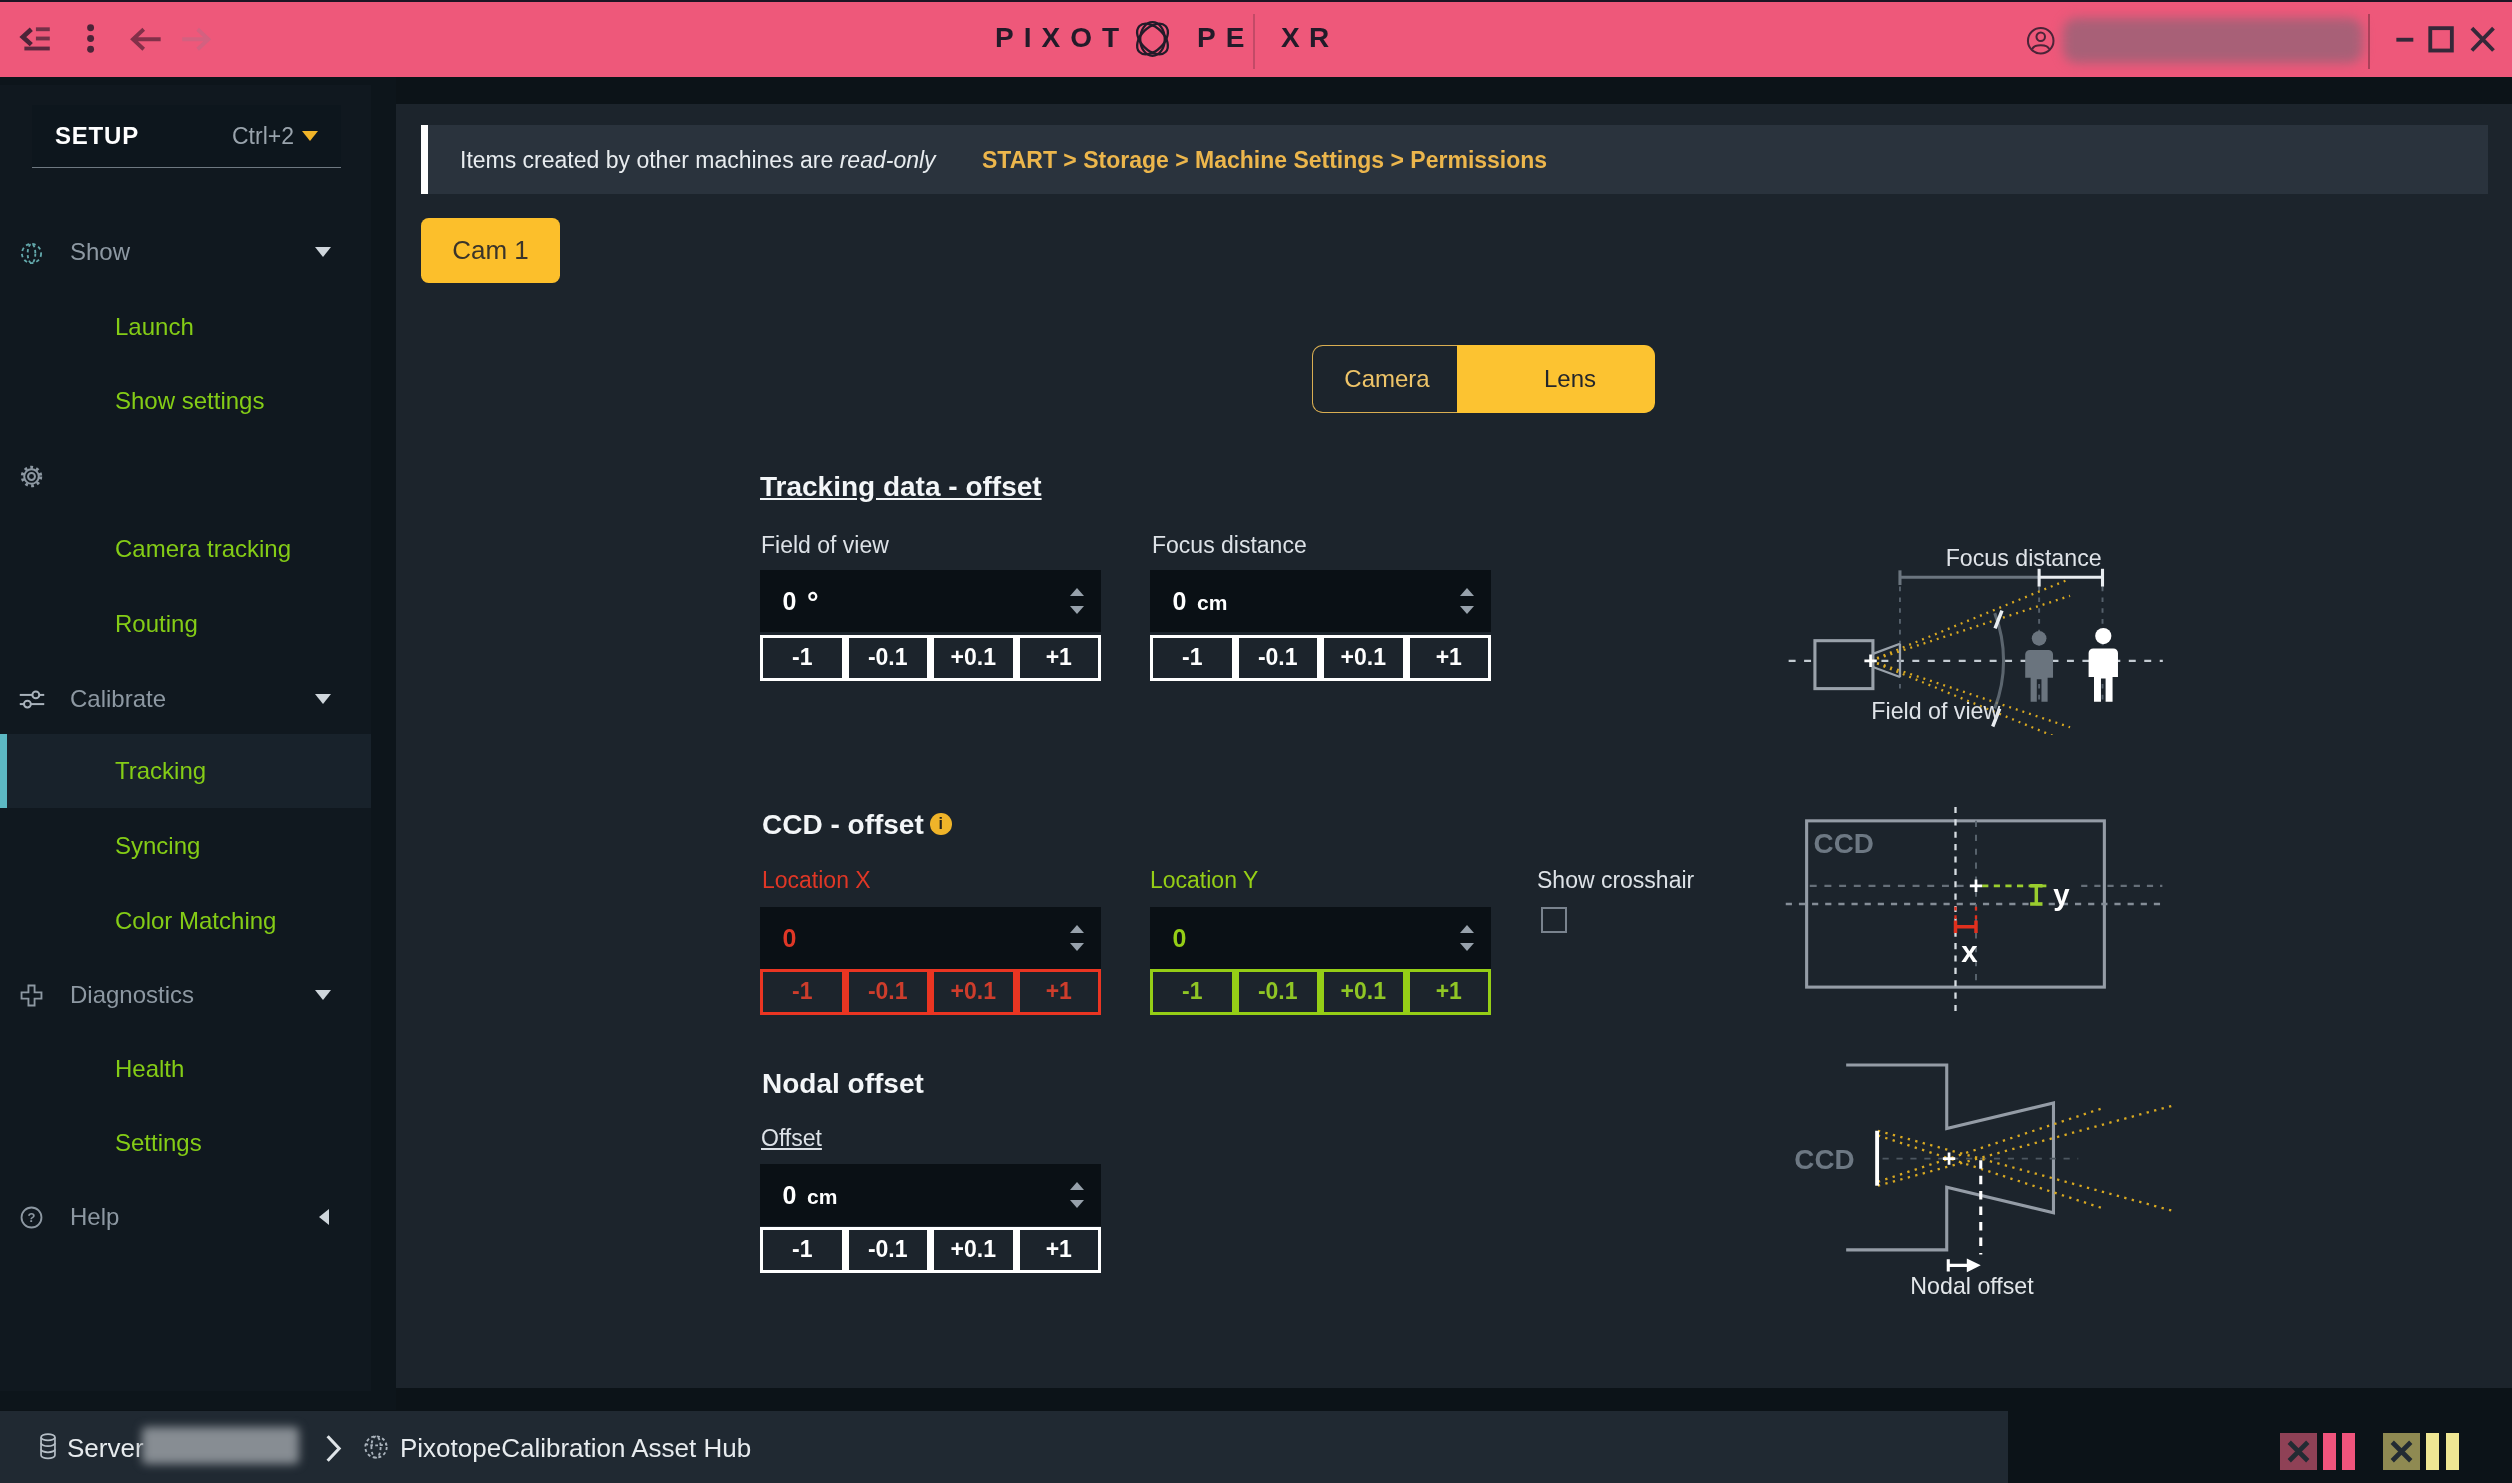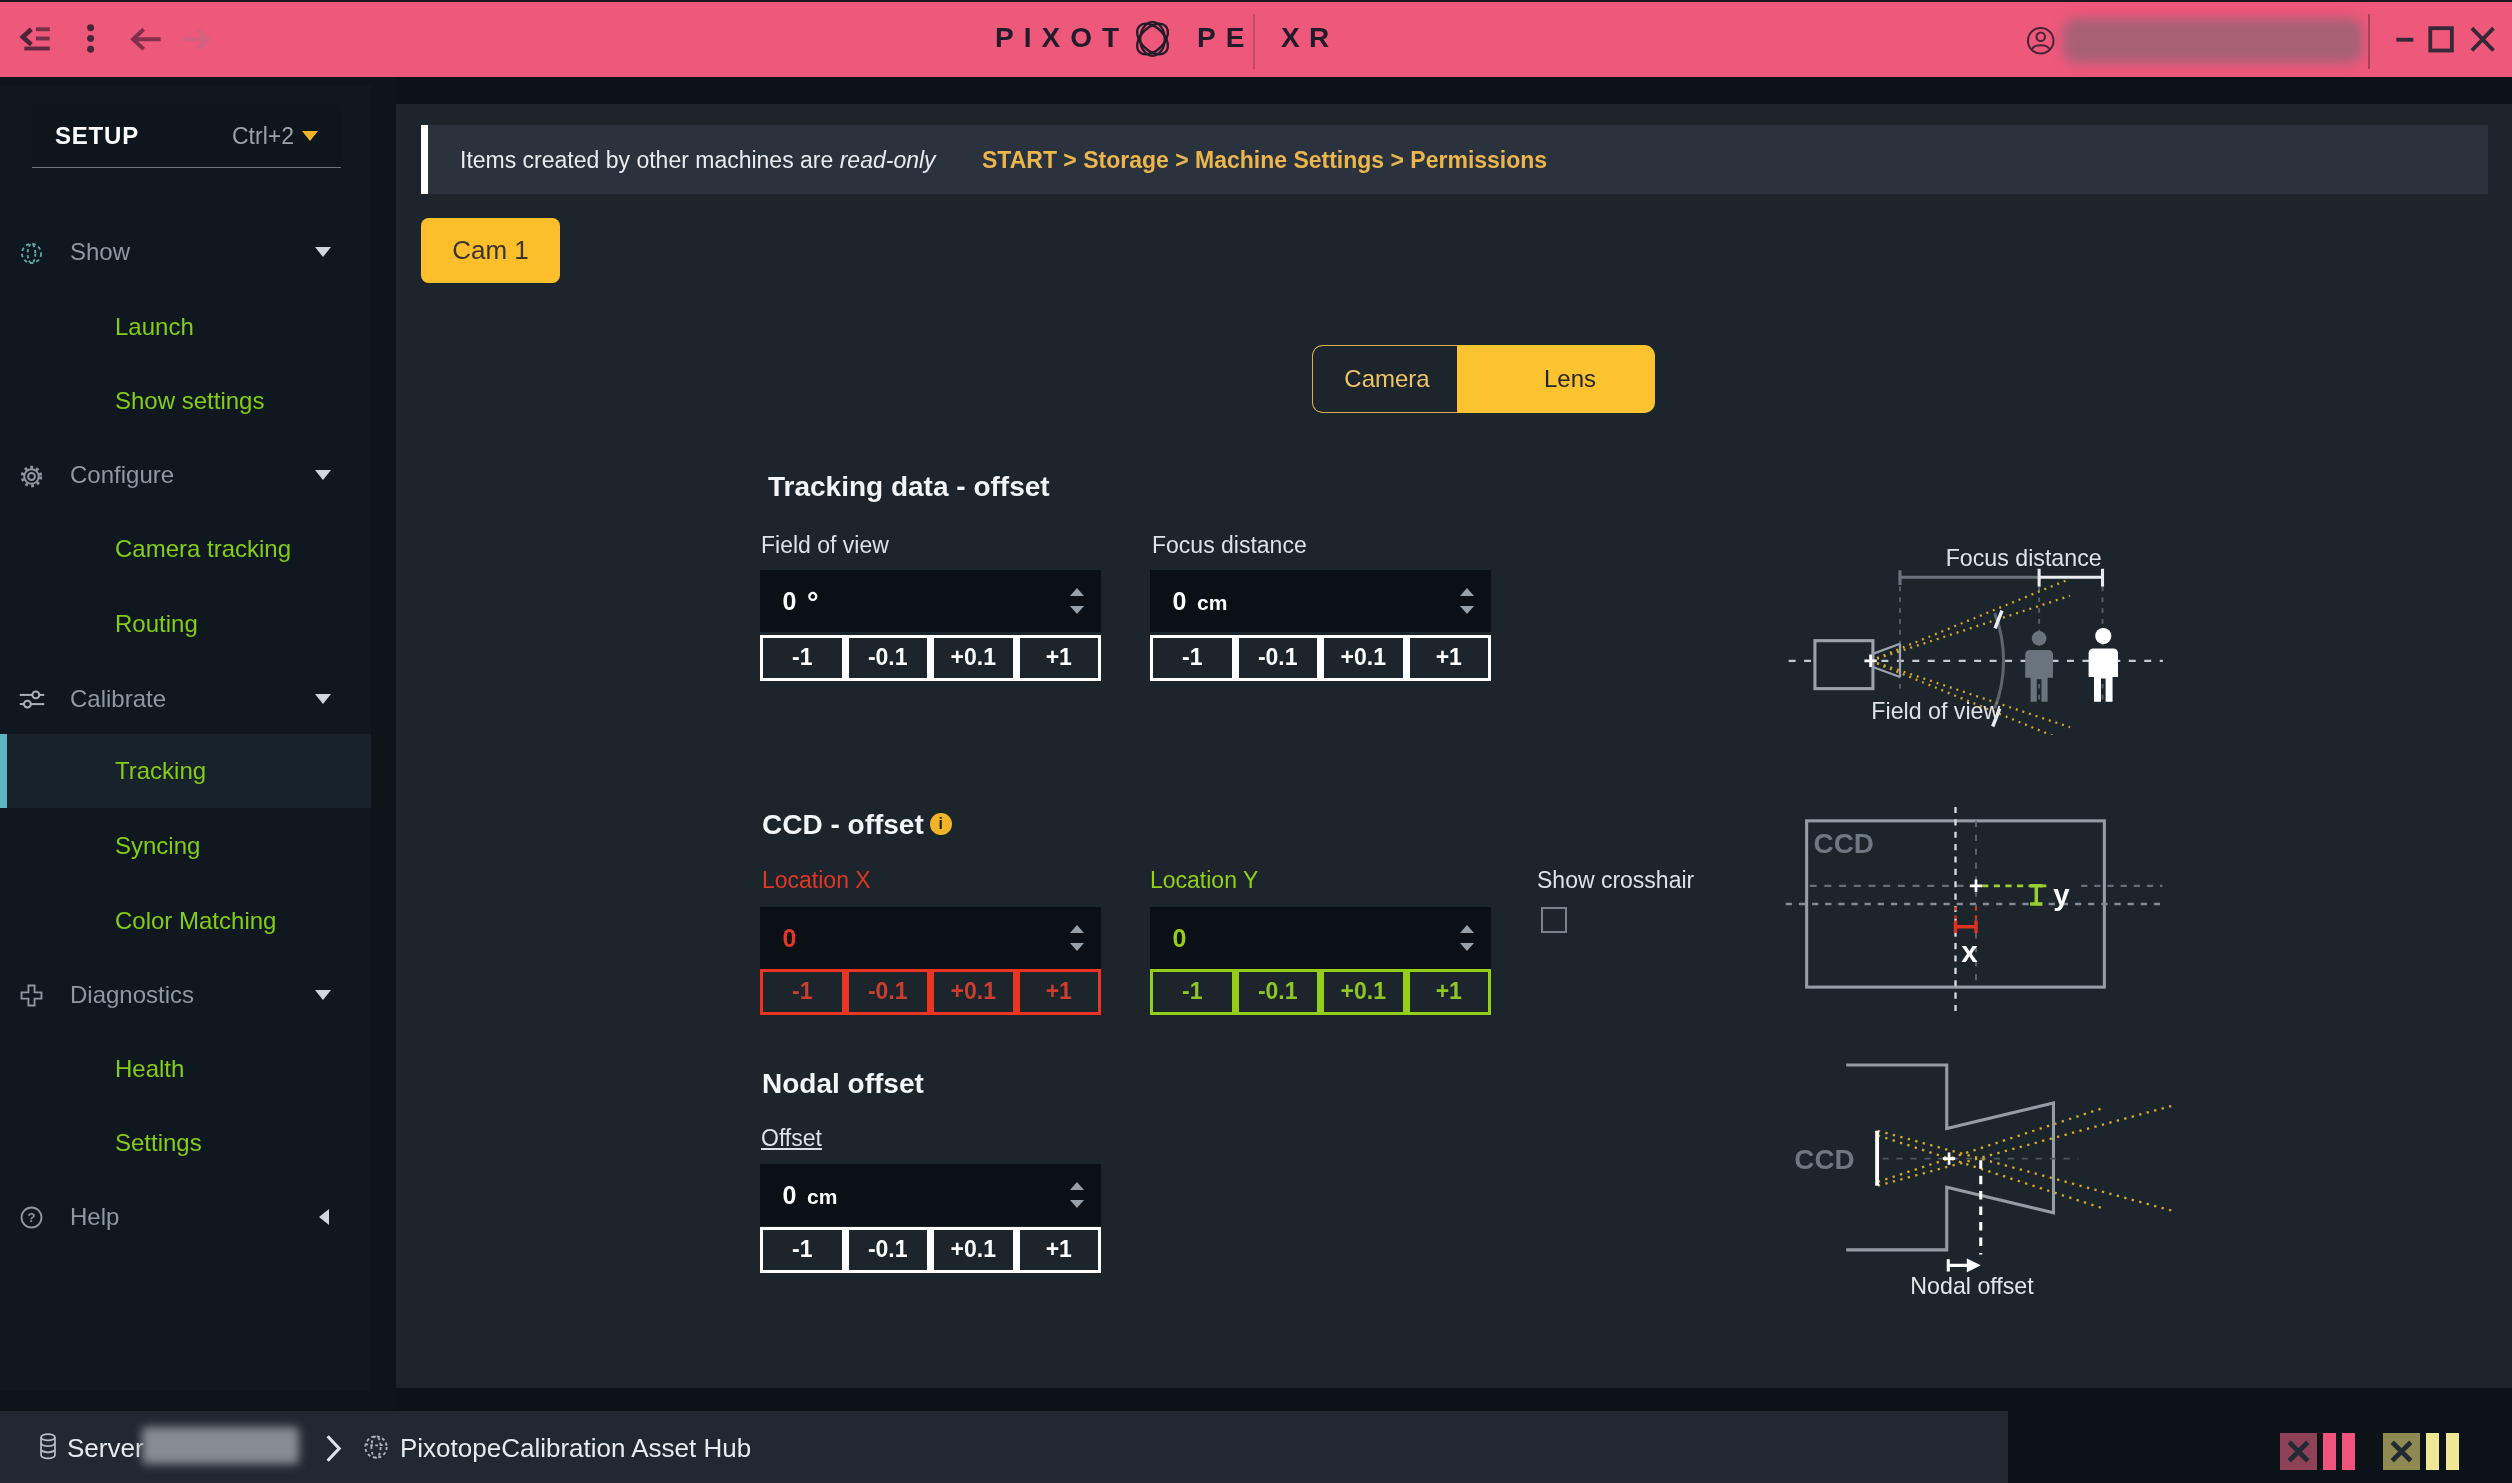--- a/index.html
+++ b/index.html
@@ -180,24 +180,20 @@
     <div class="srow" style="top:138px;">
         <span class="sechead">Show</span>
         <span class="arrow"></span>
       </div>
     <div class="srow" style="top:213px;">
         <span class="subitem">Launch</span>
       </div>
     <div class="srow" style="top:287px;">
         <span class="subitem">Show settings</span>
       </div>
-    <div class="srow" style="top:361px;">
-        <span class="sechead">Configure</span>
-        <span class="arrow"></span>
-      </div>
     <div class="srow" style="top:435px;">
         <span class="subitem">Camera tracking</span>
       </div>
     <div class="srow" style="top:510px;">
         <span class="subitem">Routing</span>
       </div>
     <div class="srow" style="top:585px;">
         <span class="sechead">Calibrate</span>
         <span class="arrow"></span>
       </div>
@@ -231,21 +227,21 @@
       <span class="abs" id="notiftext">Items created by other machines are <i>read-only</i></span>
       <span class="abs" id="crumb">START &gt; Storage &gt; Machine Settings &gt; Permissions</span>
     </div>
     <div class="abs" id="cam1">Cam 1</div>
 
     <div class="abs" id="toggle">
       <div id="tgcam">Camera</div>
       <div id="tglens">Lens</div>
     </div>
 
-    <div class="h1" style="left:372px; top:367px;">Tracking data - offset</div>
+    <div class="h1" style="left:364px; top:367px;text-decoration:underline;">Tracking data - offset</div>
     <div class="lbl" style="left:365px; top:428px;">Field of view</div>
     <div class="lbl" style="left:756px; top:428px;">Focus distance</div>
     <div class="inp" style="left:364px; top:466px;">
       <span class="val">0</span>
         <span class="deg">°</span>
       <span class="spin">
           <span class="up"></span>
           <span class="dn"></span>
         </span>
     </div>

